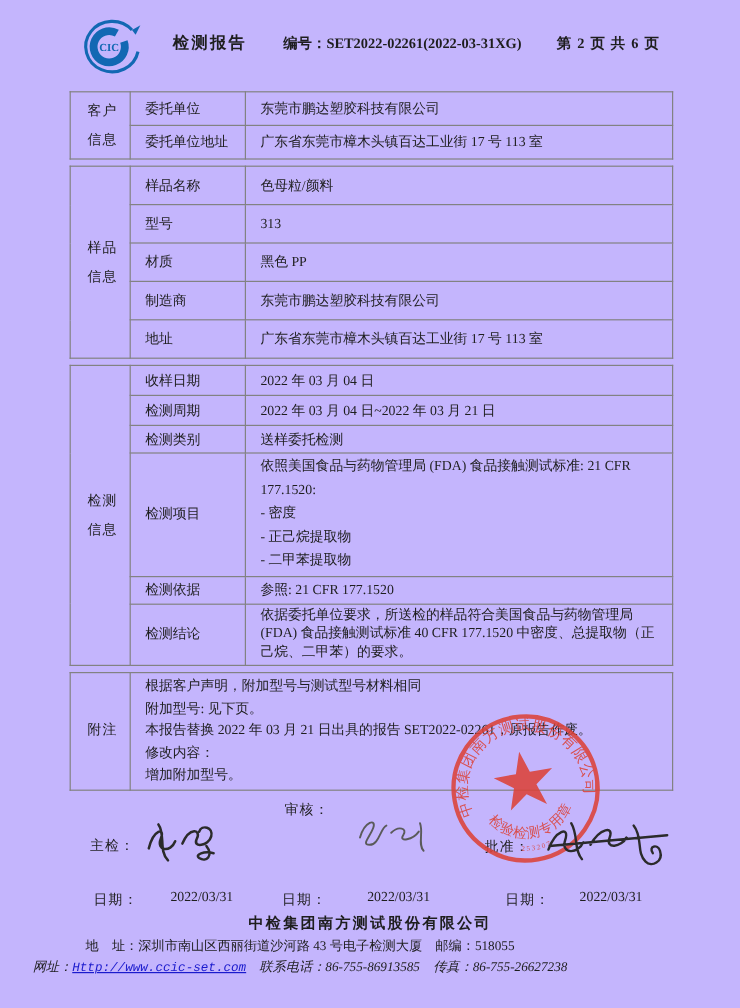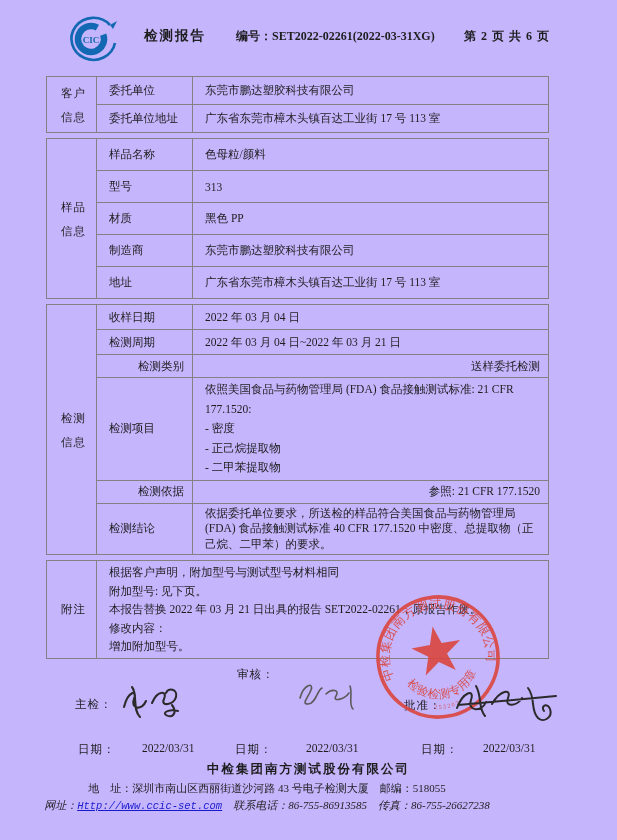--- a/index.html
+++ b/index.html
@@ -9,44 +9,44 @@
     overflow:hidden;
   }
   .abs { position:absolute; }
 
   
   .hdr-title { left:144px; top:27px; font-size:13.5px; font-weight:bold; letter-spacing:2px; }
   .hdr-no { left:236px; top:28px; font-size:12px; font-weight:bold; }
   .hdr-page { left:464px; top:28px; font-size:12px; font-weight:bold; letter-spacing:1px; }
 
   
-  .tables { left:46px; top:76px; width:471px; }
+  .tables { left:58px; top:76px; width:471px; }
   table.sect { border-collapse:collapse; width:503px; table-layout:fixed; margin:0 0 5px 0; }
   table.sect td { border:1px solid #828282; font-size:11.5px; vertical-align:middle; padding:2px 8px 2px 12px; }
   td.seclabel { text-align:center; padding:2px 3px; white-space:pre-line; line-height:24px; letter-spacing:1px; }
   td.fval { white-space:pre-line; }
   tr.r28 { height:28px; } tr.r32 { height:32px; }
-  tr.r25 { height:25px; } tr.r23 { height:23px;text-align:right; }
+  tr.r25 { height:25px; } tr.r23 { height:23px; }
   td.multi5 { line-height:19.5px; padding-top:6px; padding-bottom:6px; }
   td.multi3 { line-height:15.5px; padding-top:4px; padding-bottom:4px; }
   tr.r96 { height:96px; } tr.r46 { height:46px; }
   td.note { white-space:pre-line; line-height:18.5px; padding-top:5px; padding-bottom:5px; height:82px; }
 
   
   .sig-label { font-size:11.5px; letter-spacing:1px; }
   .date-label { font-size:11.5px; letter-spacing:1px; }
   .date-val { font-size:11.5px; }
   .sig-svg { z-index:6; }
 
   
   .seal { left:371px; top:590px; z-index:5; opacity:0.88; transform:rotate(-10deg); }
 
   
   .ft-company { left:0; top:761px; width:617px; text-align:center; font-size:12.5px; font-weight:bold; letter-spacing:2px; }
-  .ft-line { left:17px; width:500px; text-align:center; font-size:11px; }
+  .ft-line { left:0; width:500px; text-align:center; font-size:11px; }
   .ft-line2 { top:781px; }
   .ft-line3 { top:798px;font-style:italic; }
   .ft-link { color:#1a1acd; text-decoration:underline; font-family:"Liberation Mono","DejaVu Sans Mono",monospace; font-size:10.5px; cursor:pointer; }
 </style>
 </head>
 <body>
 
 <div class="page">
 
   <svg class="abs" style="left:61px; top:13px;" width="60" height="52" viewBox="0 0 60 52">

